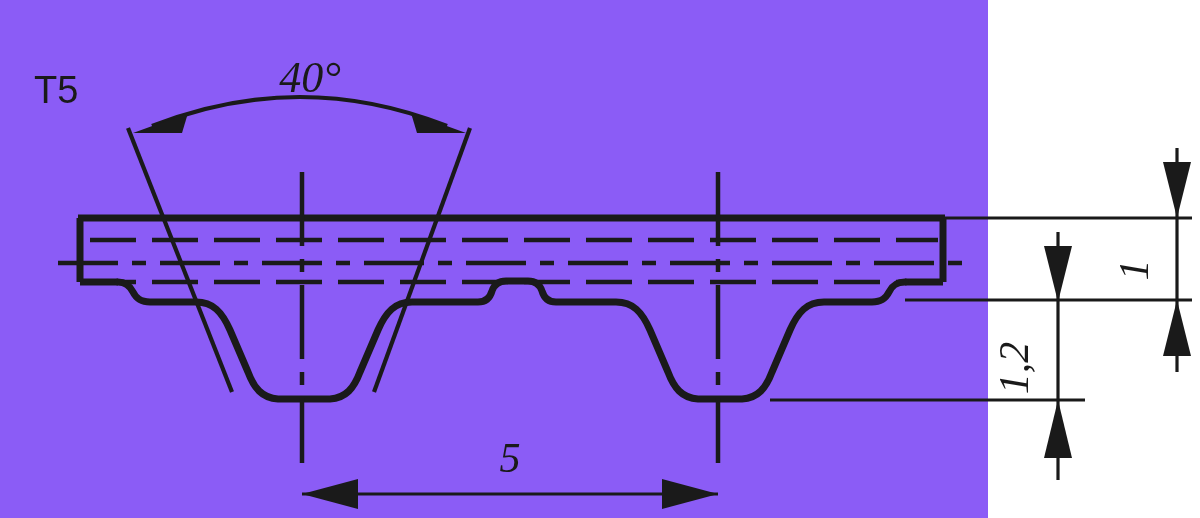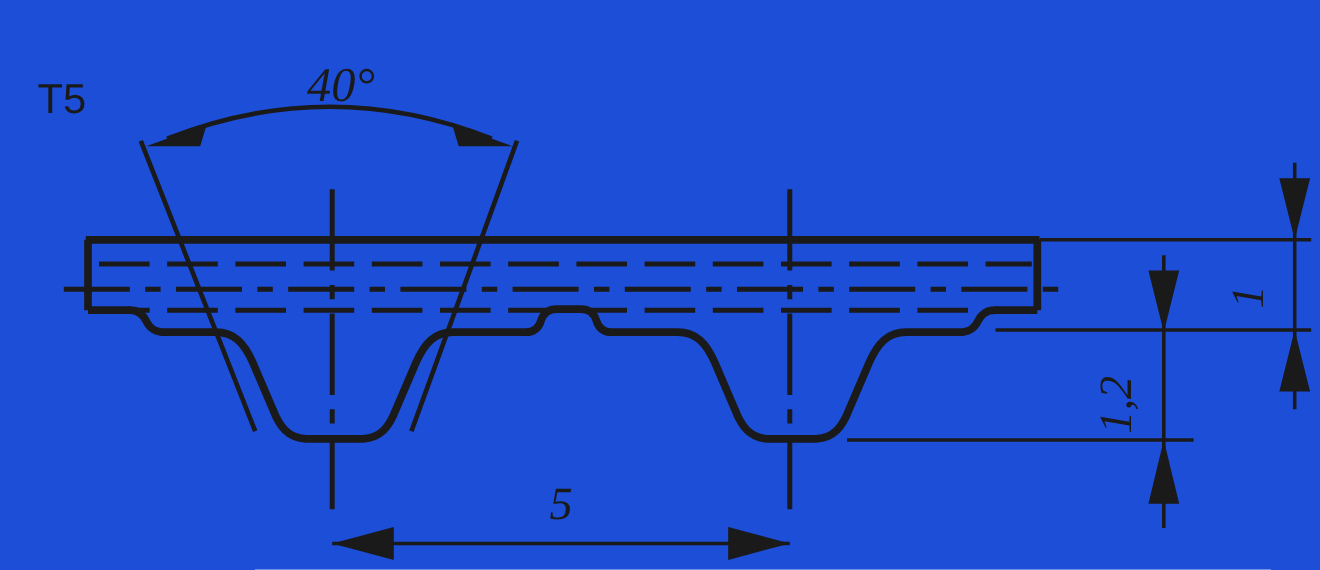--- a/index.html
+++ b/index.html
@@ -8,23 +8,23 @@
     background: #ffffff;
   }
   body {
     width: 1200px;
     height: 518px;
     overflow: hidden;
     font-family: "Liberation Sans", sans-serif;
   }
   #drawing-root {
     position: relative;
-    width: 1200px;
+    width: 988px;
     height: 518px;
-    background: #1d4ed8;
+    background: #8b5cf6;
   }
   svg#tech-drawing {
     display: block;
     width: 1200px;
     height: 518px;
   }
   .profile-outline {
     fill: none;
     stroke: #1a1a1a;
     stroke-width: 7;

